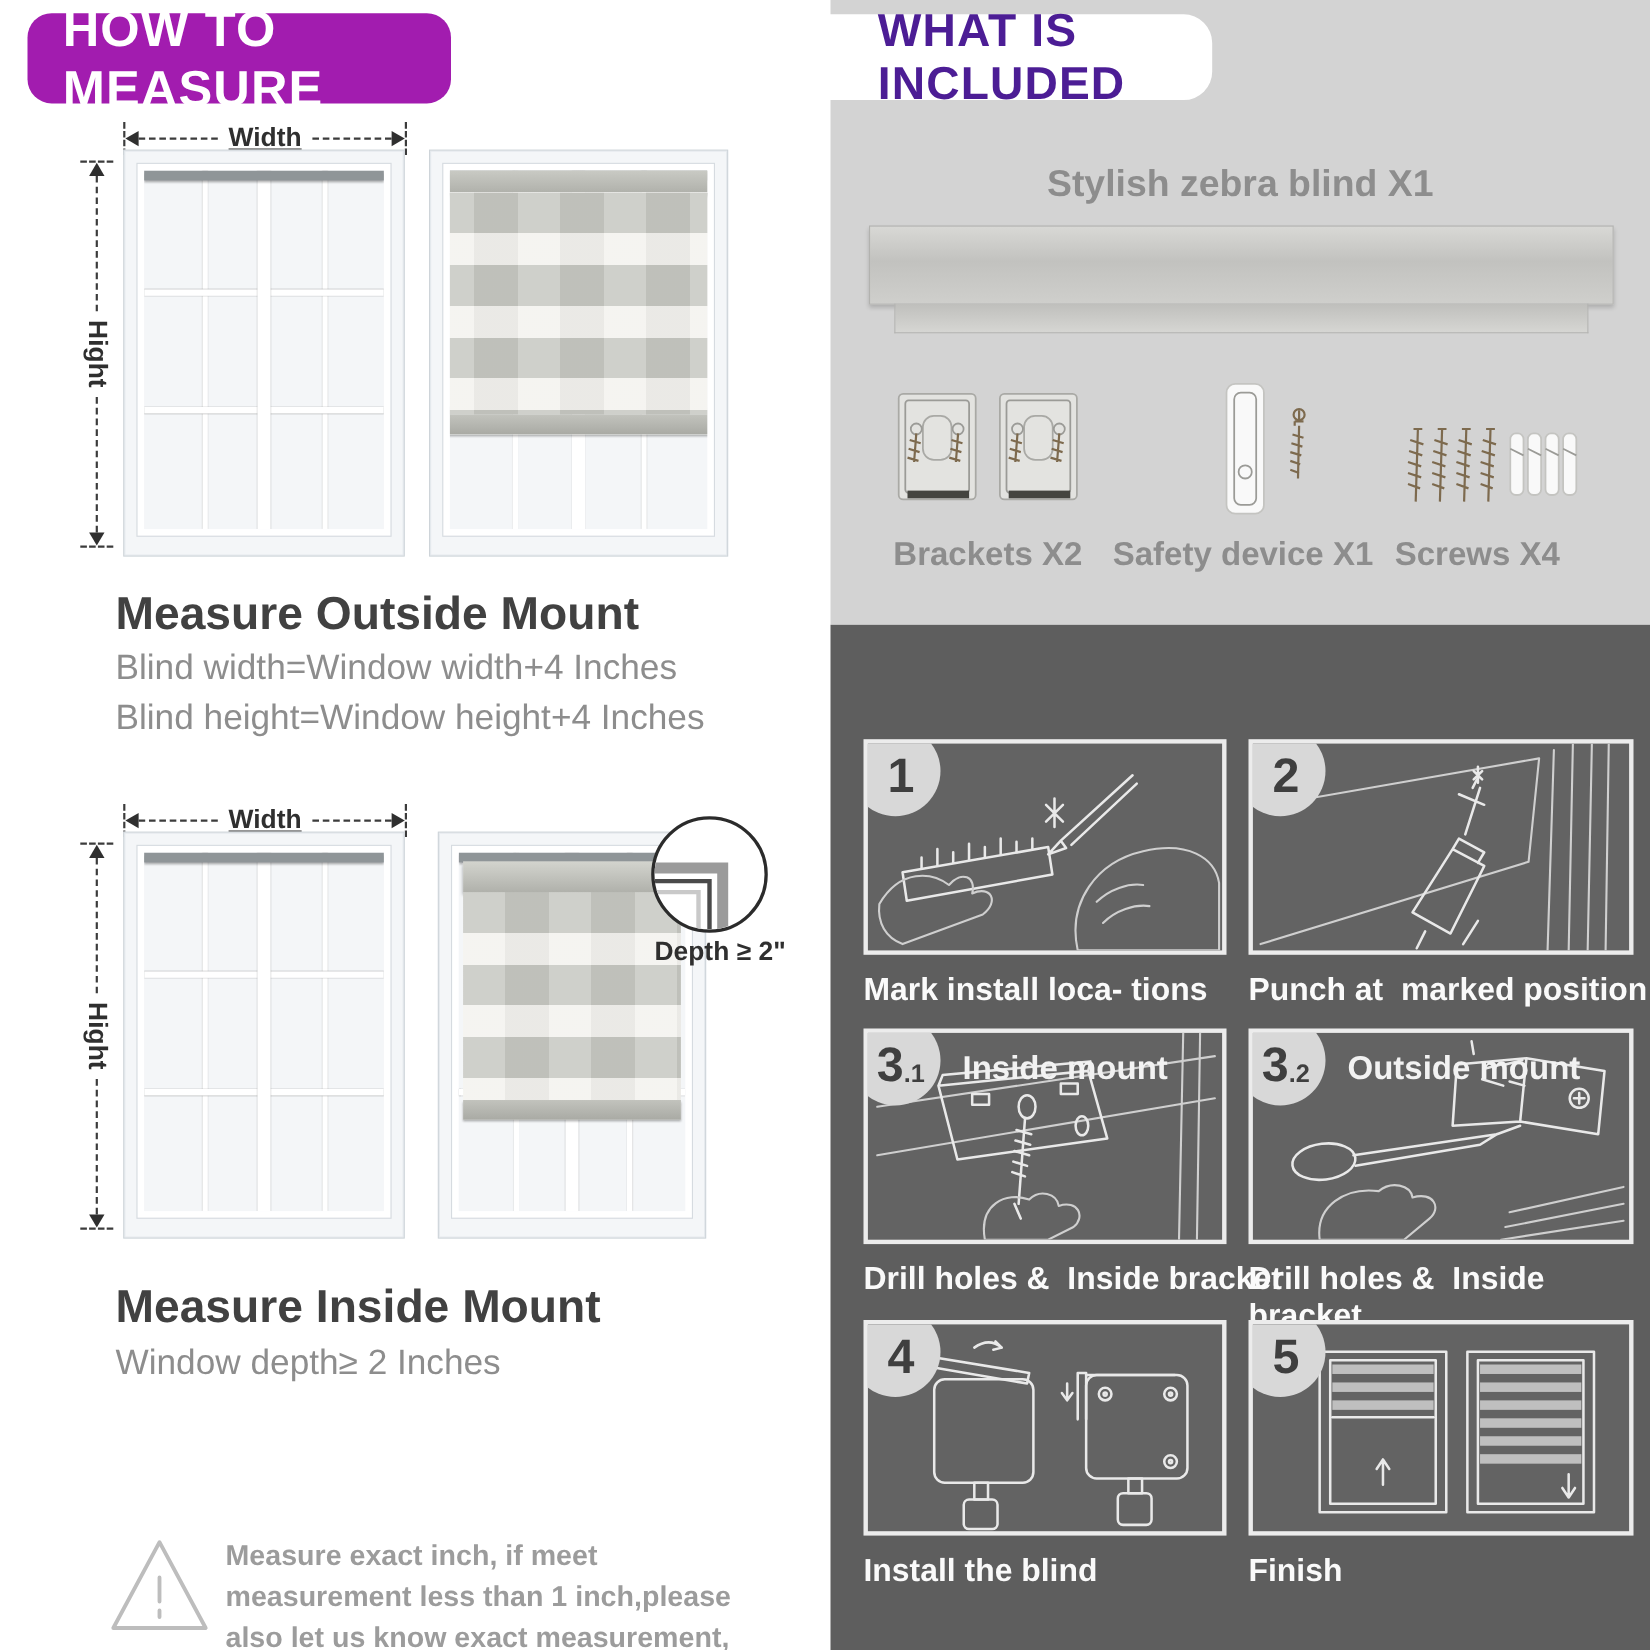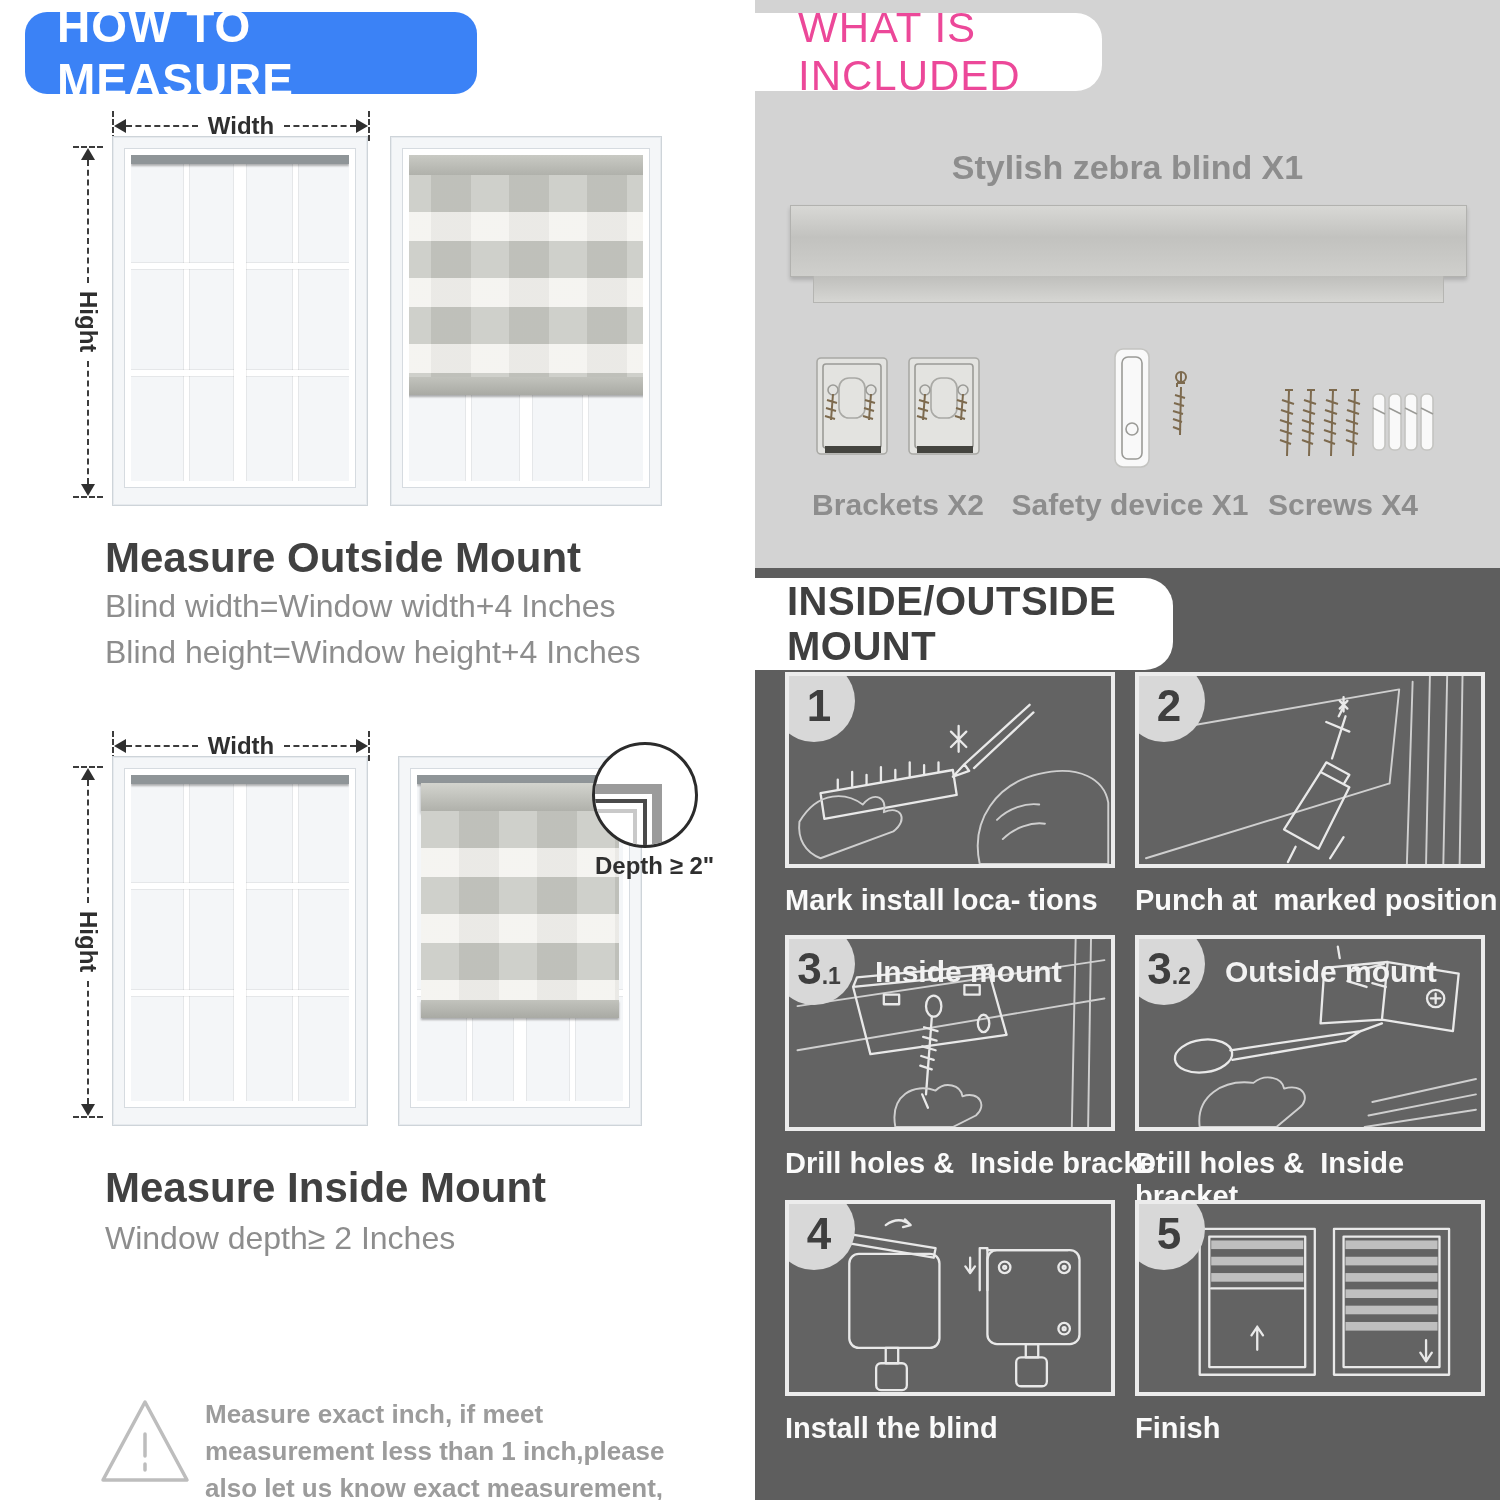--- a/index.html
+++ b/index.html
@@ -2,24 +2,24 @@
 <html><head>
 <meta charset="utf-8">
 <style>
   html,body{margin:0;padding:0;background:#ffffff;}
   .canvas{position:relative;width:1500px;height:1500px;background:#ffffff;overflow:hidden;
           font-family:"Liberation Sans",sans-serif;-webkit-font-smoothing:antialiased;}
   .abs{position:absolute;}
 
   
   .hdr-box{position:absolute;display:flex;align-items:center;border-radius:22px;}
-  .hdr-measure{left:25px;top:12px;width:452px;height:82px;background:#3b82f6;}
+  .hdr-measure{left:25px;top:12px;width:385px;height:82px;background:#a21caf;}
   .hdr-measure span{color:#ffffff;font-weight:bold;font-size:46px;letter-spacing:1px;padding-left:32px;}
   .hdr-included{left:-25px;top:13px;width:372px;height:78px;background:#ffffff;border-radius:0 26px 26px 0;}
-  .hdr-included span{color:#ec4899;font-weight:normal;font-size:42px;letter-spacing:1px;padding-left:68px;}
+  .hdr-included span{color:#4c1d95;font-weight:bold;font-size:42px;letter-spacing:1px;padding-left:68px;}
   .hdr-mount{left:0;top:10px;width:418px;height:92px;background:#ffffff;border-radius:0 28px 28px 0;}
   .hdr-mount span{color:#3f3f3f;font-weight:bold;font-size:40px;letter-spacing:0.5px;padding-left:32px;}
 
   
   .sec-included{position:absolute;left:755px;top:0;width:745px;height:568px;background:#d3d3d3;}
   .sec-mount{position:absolute;left:755px;top:568px;width:745px;height:932px;background:#5e5e5e;}
 
   
   .win{position:absolute;background:#f4f6f8;border:1px solid #ced4d9;box-shadow:0 0 0 1px #e6eaee inset;padding:12px 12px 18px 12px;box-sizing:border-box;}
   .glass{position:relative;width:100%;height:100%;border:6px solid #ffffff;outline:1px solid #d6dbe0;box-sizing:border-box;overflow:hidden;
@@ -160,23 +160,20 @@
         <path class="hw-line" d="M98,26 l12,6 M114,26 l12,6 M130,26 l12,6 M146,26 l12,6"></path>
       </g>
     </svg>
 
     <div class="item-label" style="left:143px;top:488px">Brackets X2</div>
     <div class="item-label" style="left:375px;top:488px">Safety device X1</div>
     <div class="item-label" style="left:588px;top:488px">Screws X4</div>
   </div>
 
   <div class="sec-mount">
-    <div class="hdr-box hdr-mount">
-      <span>INSIDE/OUTSIDE MOUNT</span>
-    </div>
 
     <div class="panel" style="left:30px;top:104px;width:330px;height:196px">
       <svg class="art" viewBox="0 0 330 196">
         <path d="M30,122 L168,98 L172,124 L34,149 Z"></path>
         <path d="M48,118 l0,-10 M63,115 l0,-15 M78,113 l0,-10 M93,110 l0,-15 M108,108 l0,-10 M123,105 l0,-15 M138,103 l0,-10 M153,100 l0,-10"></path>
         <path d="M248,30 L180,92 M252,38 L190,96 M180,92 l-12,13 l17,-6 Z"></path>
         <path d="M166,58 l16,16 M182,58 l-16,16 M174,52 l0,27"></path>
         <path class="soft" d="M8,152 C28,118 58,122 74,134 C86,120 100,126 96,142 C114,134 122,150 106,162 L30,190 C14,184 6,170 8,152 Z"></path>
         <path class="soft" d="M196,196 C186,150 214,112 258,102 C300,92 326,108 330,132 L330,196 Z M214,150 C226,138 244,132 258,134 M220,170 C232,158 250,152 264,154"></path>
       </svg>

